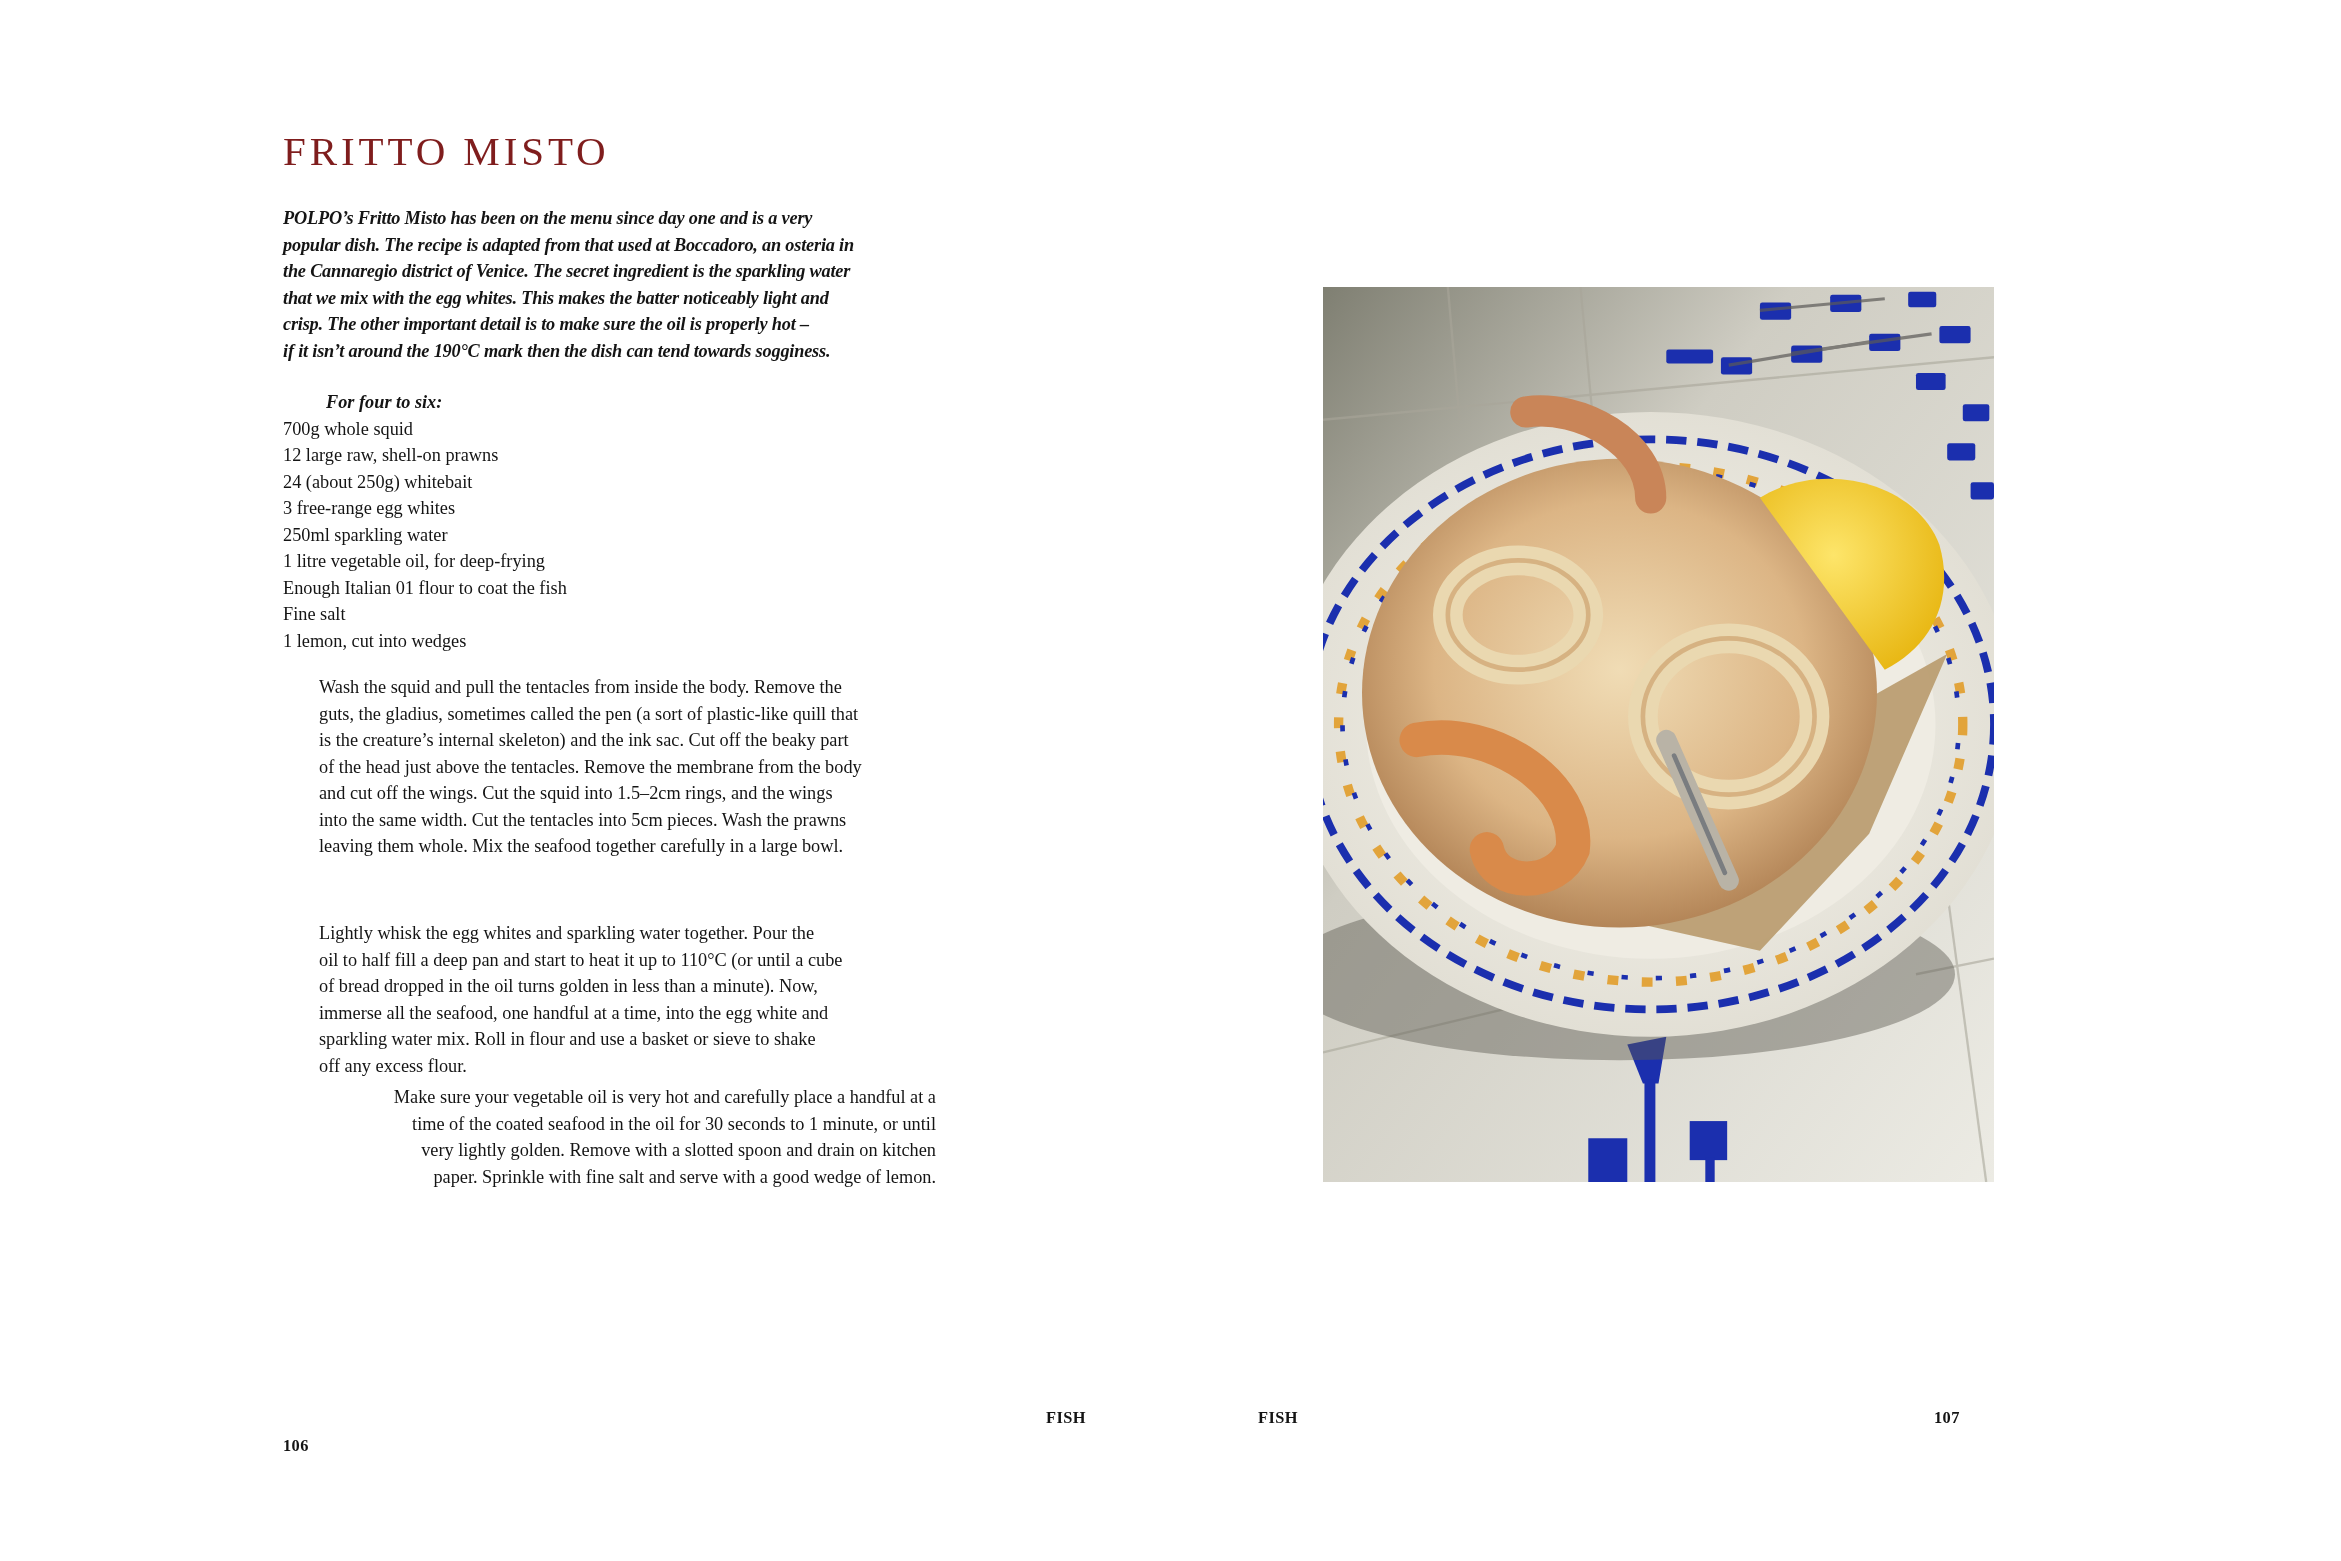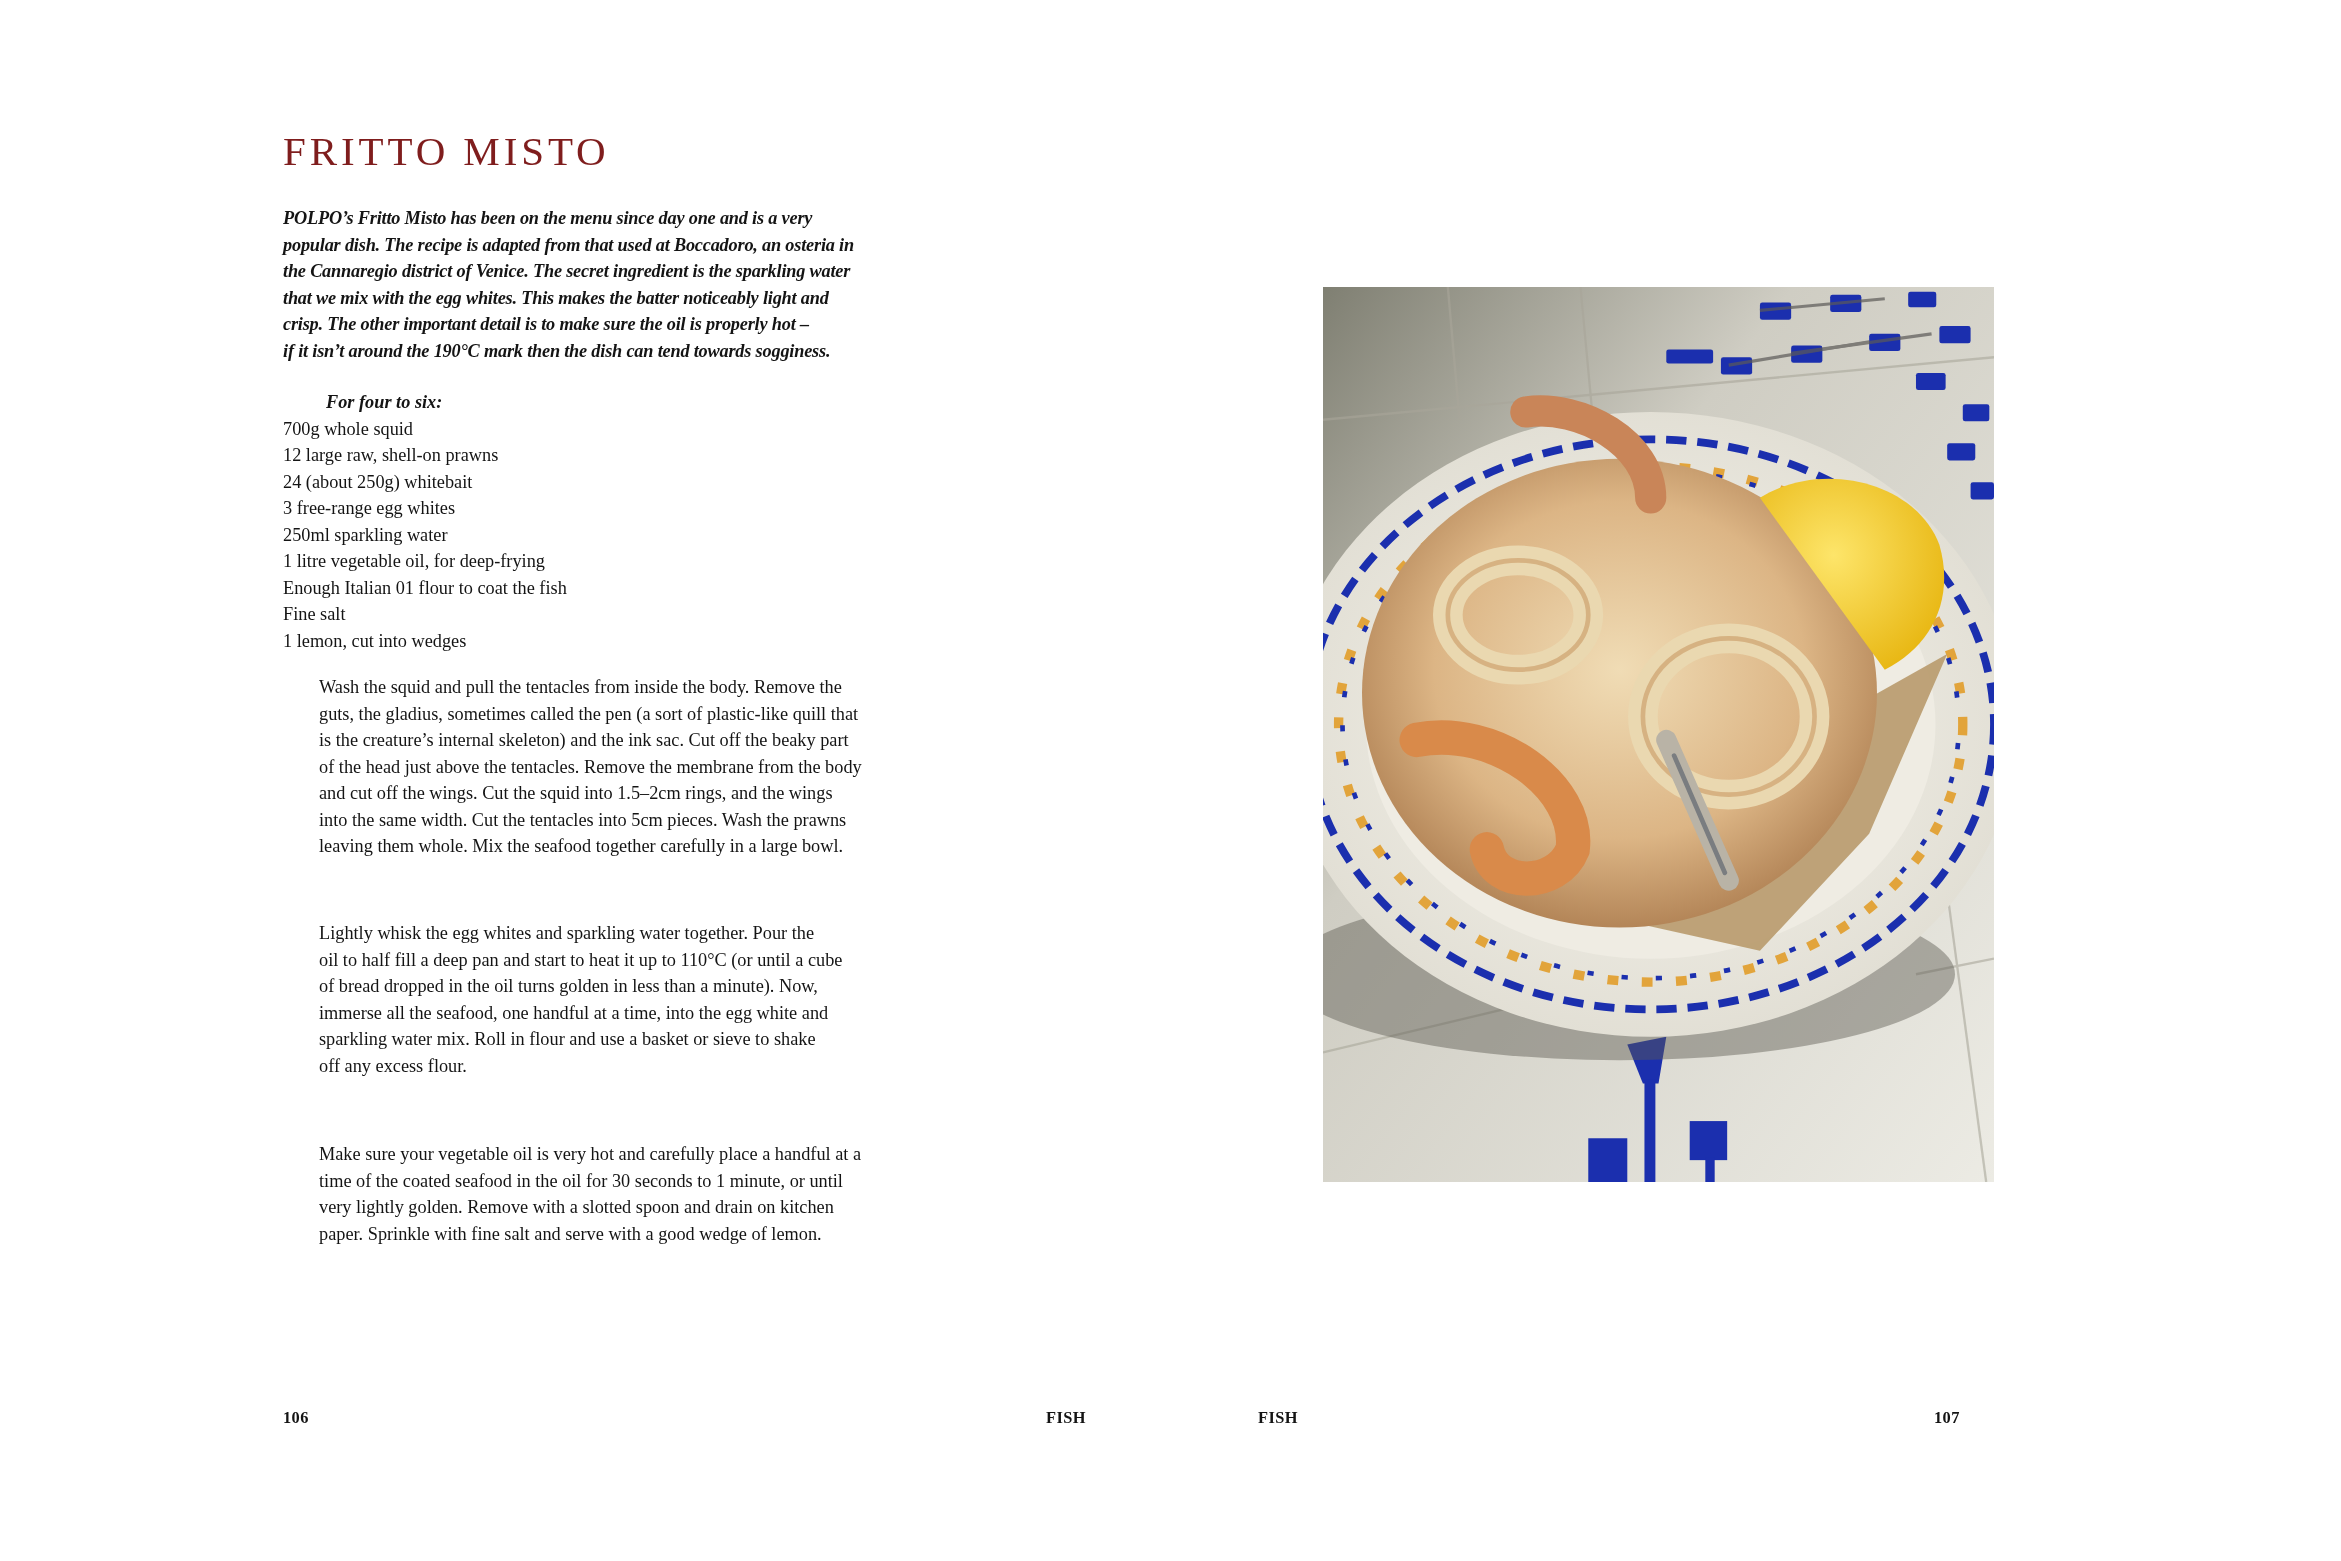--- a/index.html
+++ b/index.html
@@ -13,29 +13,29 @@
 
   .textcol { position:absolute; left:283px; width:617px; font-size:18.3px; line-height:26.5px; }
   .intro { top:205px; font-style:italic; font-weight:bold; letter-spacing:-0.2px; }
   .intro-line { display:block; white-space:nowrap; }
   .serves { top:389px; }
   .serves-label { display:block; font-style:italic; font-weight:bold;margin-left:43px; }
   .ingredient { display:block; white-space:nowrap; }
   .method { white-space:nowrap;margin-left:36px; }
   .m1 { top:674px; }
   .m2 { top:920px; }
-  .m3 { top:1141px; }
+  .m3 { top:1084px;text-align:right; }
   .line { display:block; }
 
   .photo { position:absolute; left:1323px; top:287px; width:671px; height:895px; overflow:hidden;
            background:#d8d6cd; }
   .photo svg { display:block; width:100%; height:100%; }
 
   .footer-item { position:absolute; top:1410px; font-size:16.4px; font-weight:bold; line-height:1; letter-spacing:0.4px; }
-  .f-pg-left { left:283px; }
+  .f-pg-left { left:283px;margin-top:28px; }
   .f-run-left { left:1046px; }
   .f-run-right { left:1258px; }
   .f-pg-right { left:1934px; }
 </style>
 </head>
 <body>
 
 <div class="page page-left">
   <h1 class="title">FRITTO MISTO</h1>
 

